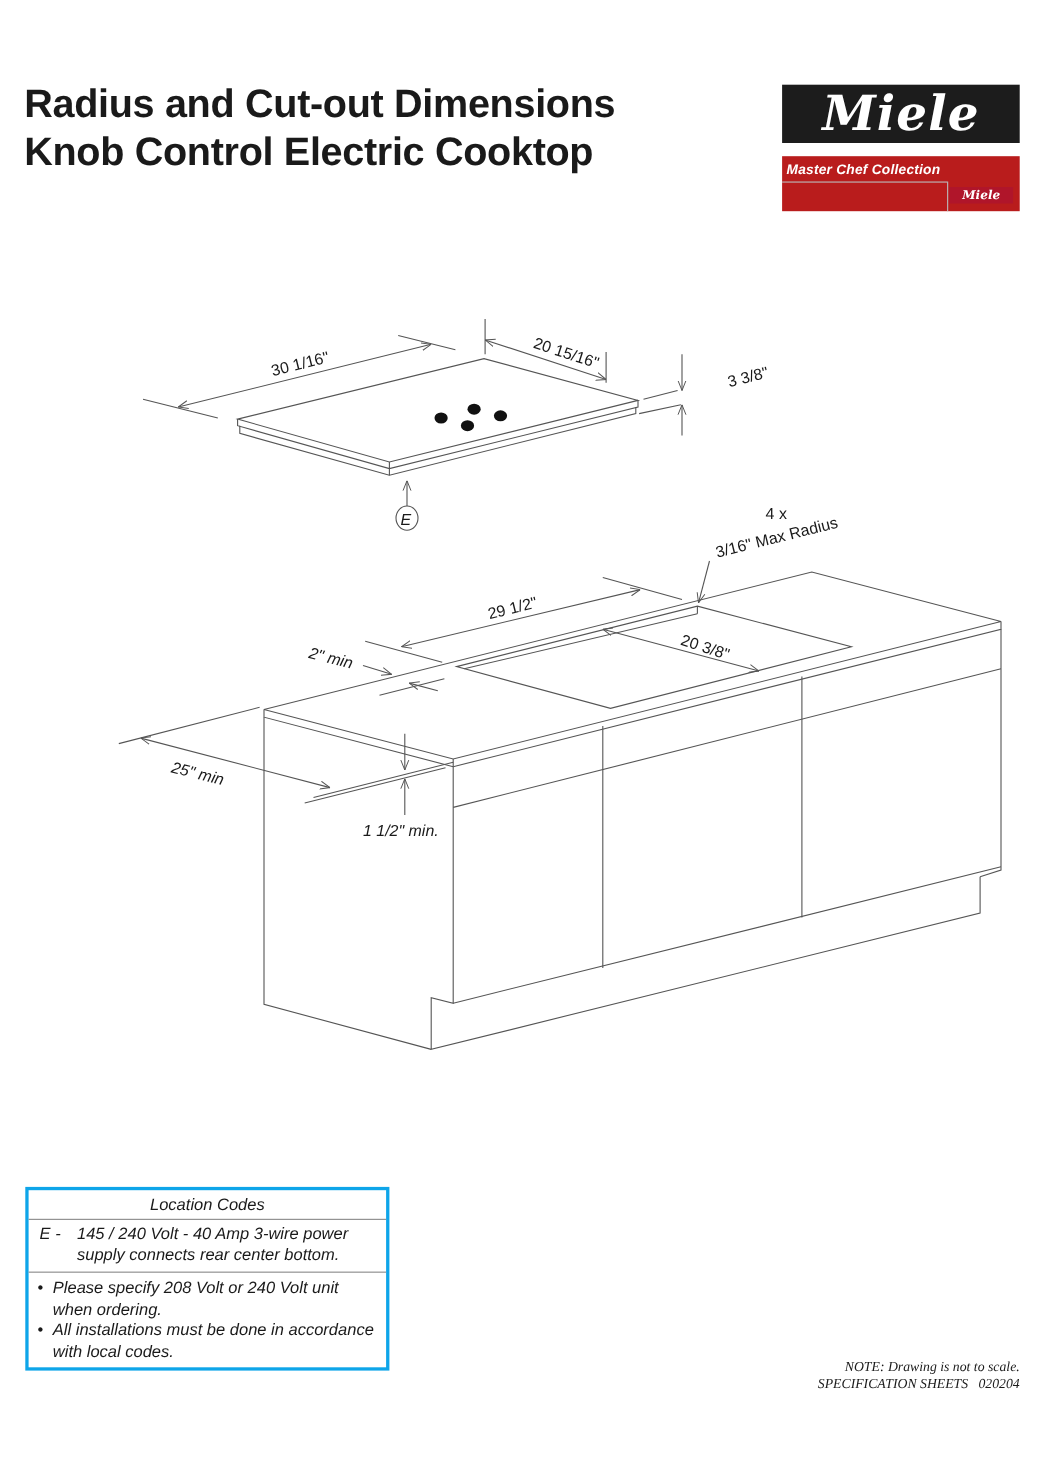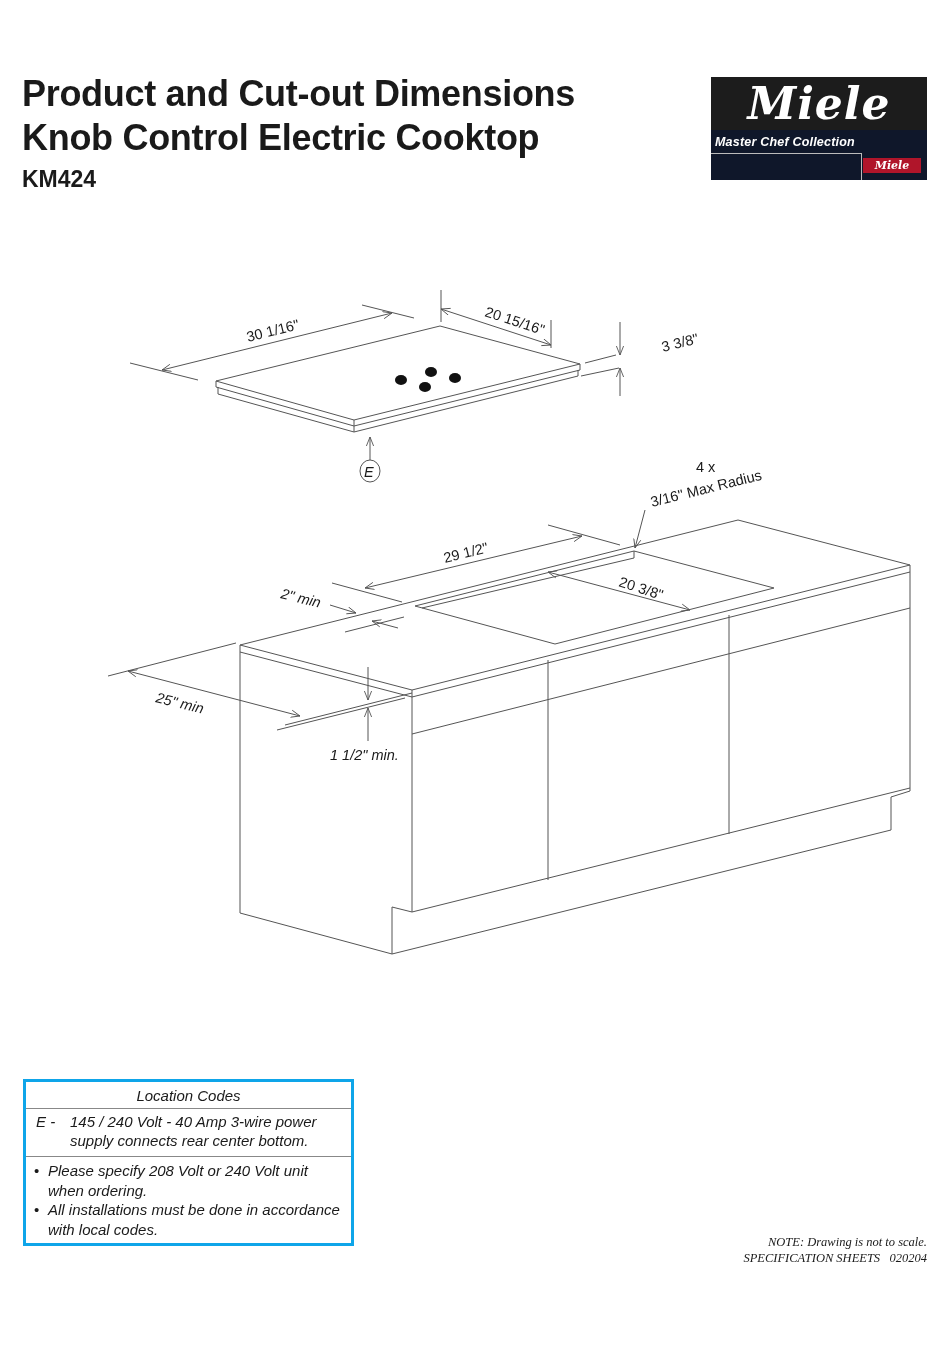--- a/index.html
+++ b/index.html
@@ -2,44 +2,43 @@
 <html><head>
 <meta charset="utf-8">
 <style>
   html, body { margin: 0; padding: 0; background: #ffffff; }
   body { width: 950px; height: 1345px; position: relative; overflow: hidden; font-family: "Liberation Sans", sans-serif; color: #1a1a1a; }
   .title-block { position: absolute; left: 22px; top: 72px; }
   .title-line { font-size: 36px; font-weight: bold; line-height: 44px; letter-spacing: -0.3px; color: #1a1a1a; margin: 0; }
   .model { font-size: 23px; font-weight: bold; margin-top: 4px; line-height: 30px; }
   .logo { position: absolute; left: 711px; top: 77px; width: 216px; font-style: italic; }
   .logo-main { width: 216px; height: 53px; background: #1c1c1c; color: #fff; display: flex; align-items: center; justify-content: center; font-family: "DejaVu Serif", serif; font-weight: bold; font-size: 44px; letter-spacing: 1px; }
-  .logo-sub { width: 216px; height: 50px; background: #0f172a; position: relative; }
+  .logo-sub { margin-top: 12px; width: 216px; height: 50px; background: #b91c1c; position: relative; }
   .logo-sub-text { position: absolute; left: 4px; top: 5px; color: #fff; font-size: 12.5px; font-weight: bold; letter-spacing: 0.2px; }
   .logo-sub-line { position: absolute; left: 0; top: 23px; width: 150px; border-top: 1px solid #bbb; }
   .logo-sub-vline { position: absolute; left: 150px; top: 23px; height: 27px; border-left: 1px solid #bbb; }
   .logo-mini { position: absolute; right: 6px; top: 28px; width: 58px; height: 15px; background: #b0152a; color: #fff; font-family: "DejaVu Serif", serif; font-size: 11px; font-weight: bold; text-align: center; line-height: 15px; }
   svg.drawing { position: absolute; left: 0; top: 0; }
   .dim { font-family: "Liberation Sans", sans-serif; font-size: 14.5px; fill: #1a1a1a; }
   .dim-i { font-style: italic; }
   .tbl { position: absolute; left: 23px; top: 1079px; width: 325px; border: 3px solid #0ea5e9; font-style: italic; font-size: 15px; }
   .tbl-head { text-align: center; padding: 5px 0 4px; border-bottom: 1px solid #888; }
   .tbl-row { display: flex; padding: 3px 6px 6px 10px; border-bottom: 1px solid #888; line-height: 19px; }
   .tbl-code { width: 34px; flex: none; }
   .tbl-notes { padding: 4px 6px 4px 8px; line-height: 19.5px; }
   .note-item { display: flex; }
   .bullet { width: 14px; flex: none; font-style: normal; }
   .footer { position: absolute; right: 23px; top: 1234px; text-align: right; font-style: italic; font-size: 12.5px; line-height: 16px; font-family: Liberation Serif, serif; }
 </style>
 </head>
 <body>
 
 <div class="title-block">
-  <div class="title-line">Product and Cut-out Dimensions</div>
+  <div class="title-line">Radius and Cut-out Dimensions</div>
   <div class="title-line">Knob Control Electric Cooktop</div>
-  <div class="model">KM424</div>
 </div>
 
 <div class="logo">
   <div class="logo-main">Miele</div>
   <div class="logo-sub">
     <div class="logo-sub-text">Master Chef Collection</div>
     <div class="logo-sub-line"></div>
     <div class="logo-sub-vline"></div>
     <div class="logo-mini">Miele</div>
   </div>

